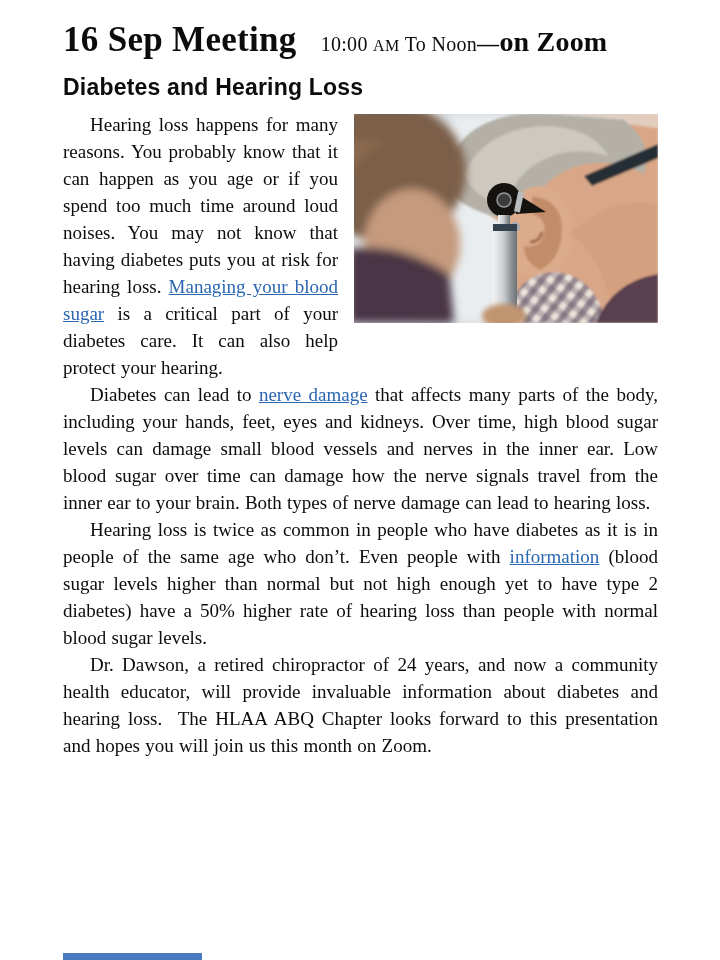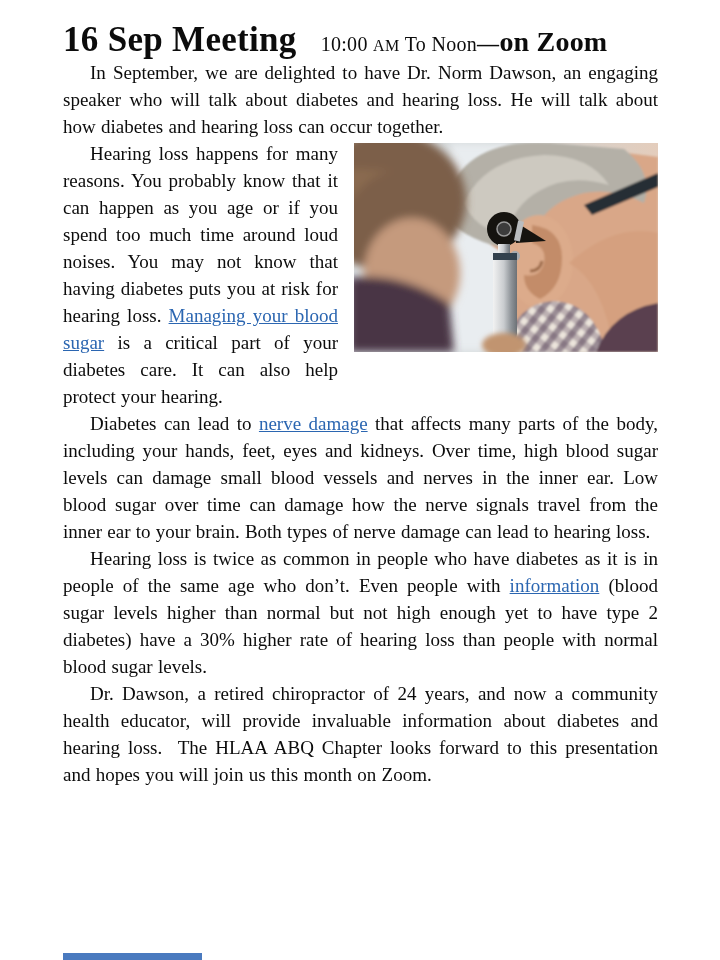--- a/index.html
+++ b/index.html
@@ -52,22 +52,22 @@
   }
 </style>
 </head>
 <body>
 
 <div class="page">
   <div class="content">
 
     <h1 class="header-line"><span>16 Sep Meeting</span><span class="time-run"><span>10:00 </span><span class="sc">AM</span><span> To Noon</span><span class="dash">—</span><span class="platform">on Zoom</span></span></h1>
 
+    <h2 class="article-heading">Diabetes and Hearing Loss</h2>
 
-    <p class="body-par"><span>In September, we are delighted to have Dr. Norm Dawson, an engaging speaker who will talk about diabetes and hearing loss. He will talk about how diabetes and hearing loss can occur together.</span></p>
 
     <figure class="photo" aria-label="Close-up photo of a clinician examining an older man's ear with an otoscope">
       <svg viewBox="0 0 304 209" preserveAspectRatio="none">
         <defs>
           <linearGradient id="bgGrad" x1="0" y1="0" x2="1" y2="0">
             <stop offset="0" stop-color="#dfe5e9"></stop>
             <stop offset="0.55" stop-color="#cfd2d2"></stop>
             <stop offset="1" stop-color="#e4cdbc"></stop>
           </linearGradient>
           <linearGradient id="chrome" x1="0" y1="0" x2="1" y2="0">
@@ -129,19 +129,19 @@
           <circle cx="161" cy="113" r="5" fill="#a7abaf"></circle>
           <rect x="139" y="110" width="24" height="88" rx="7" fill="url(#chrome)"></rect>
           <rect x="139" y="110" width="24" height="7" fill="#33424e"></rect>
           <ellipse cx="150" cy="202" rx="22" ry="12" fill="#c1946f" filter="url(#blur2)"></ellipse>
         </g>
       </svg>
     </figure>
 
     <p class="body-par"><span>Hearing loss happens for many reasons. You probably know that it can happen as you age or if you spend too much time around loud noises. You may not know that having diabetes puts you at risk for hearing loss. </span><a href="#" class="doc-link">Managing your blood sugar</a><span> is a critical part of your diabetes care. It can also help protect your hearing.</span></p>
     <p class="body-par"><span>Diabetes can lead to </span><a href="#" class="doc-link">nerve damage</a><span> that affects many parts of the body, including your hands, feet, eyes and kidneys. Over time, high blood sugar levels can damage small blood vessels and nerves in the inner ear. Low blood sugar over time can damage how the nerve signals travel from the inner ear to your brain. Both types of nerve damage can lead to hearing loss.</span></p>
-    <p class="body-par"><span>Hearing loss is twice as common in people who have diabetes as it is in people of the same age who don’t. Even people with </span><a href="#" class="doc-link">information</a><span> (blood sugar levels higher than normal but not high enough yet to have type 2 diabetes) have a 30% higher rate of hearing loss than people with normal blood sugar levels.</span></p>
+    <p class="body-par"><span>Hearing loss is twice as common in people who have diabetes as it is in people of the same age who don’t. Even people with </span><a href="#" class="doc-link">information</a><span> (blood sugar levels higher than normal but not high enough yet to have type 2 diabetes) have a 50% higher rate of hearing loss than people with normal blood sugar levels.</span></p>
     <p class="body-par"><span>Dr. Dawson, a retired chiropractor of 24 years, and now a community health educator, will provide invaluable information about diabetes and hearing loss.&nbsp; The HLAA ABQ Chapter looks forward to this presentation and hopes you will join us this month on Zoom.</span></p>
 
   </div>
 
   <div class="bottom-strip"></div>
 </div>
 
 </body></html>

